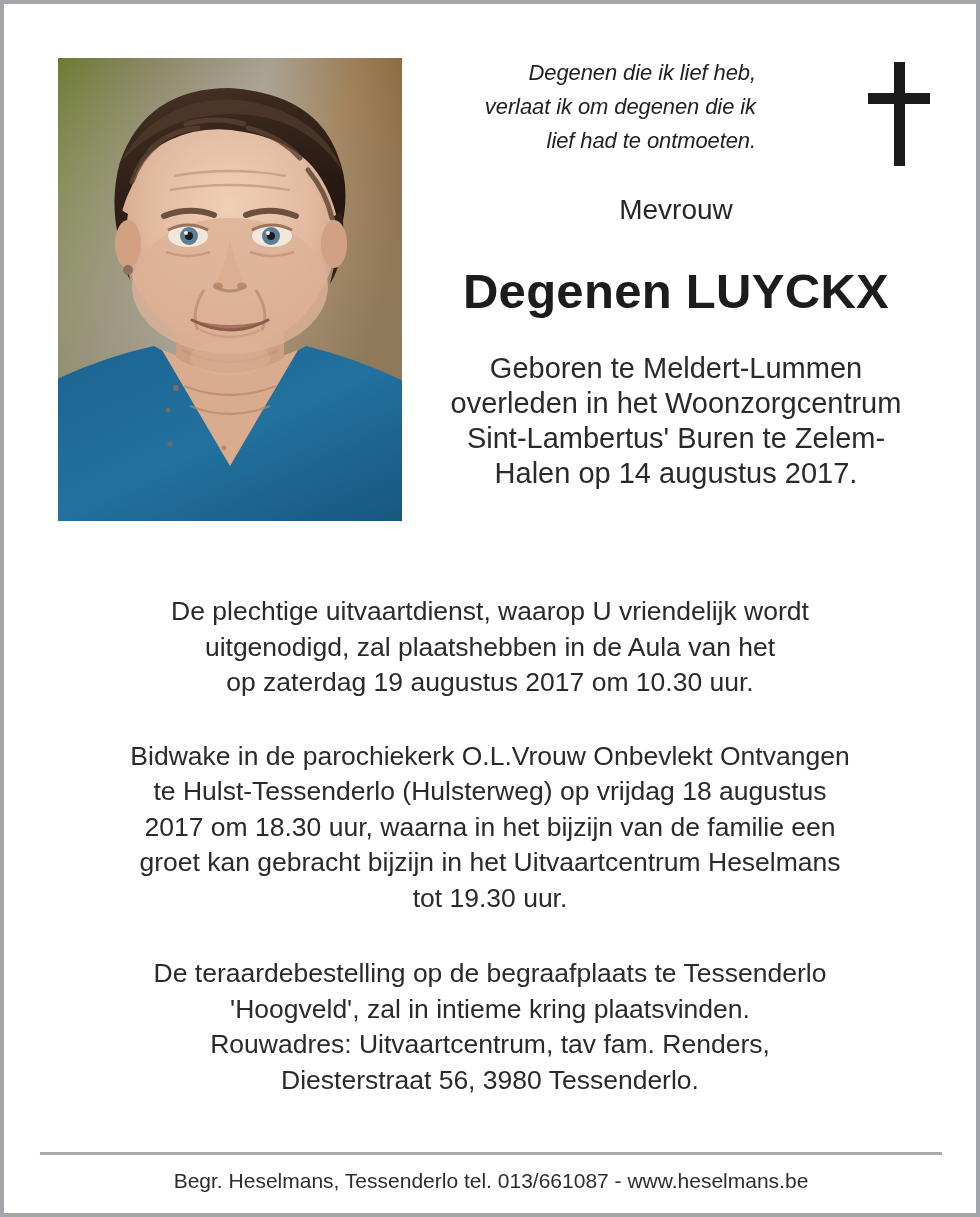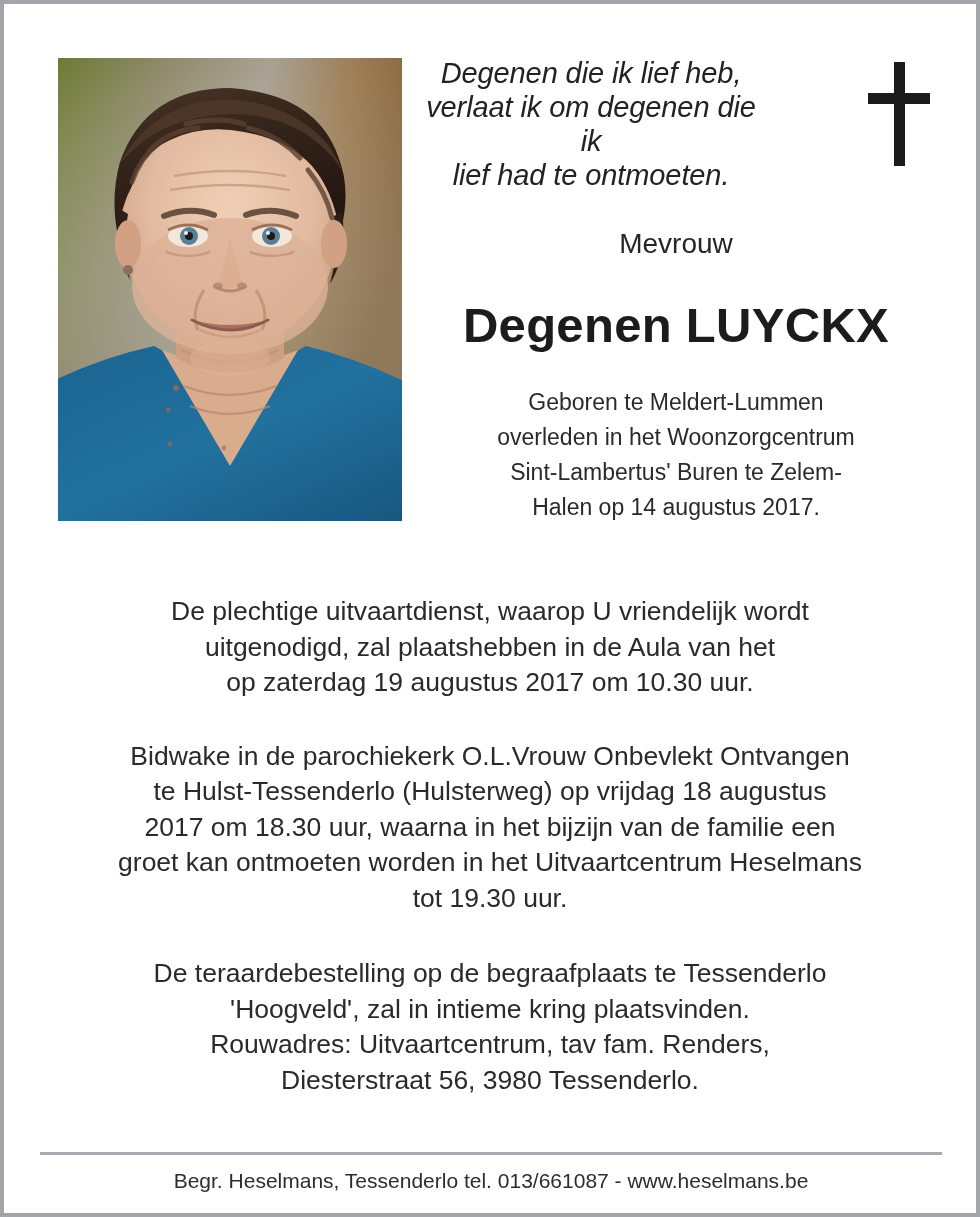--- a/index.html
+++ b/index.html
@@ -71,24 +71,24 @@
   
   .right-col {
     position: absolute;
     left: 422px;
     top: 52px;
     width: 500px;
   }
 
   .quote {
     font-style: italic;
-    font-size: 29px;
+    font-size: 22px;
     line-height: 34px;
     color: #222222;
-    text-align: center;
+    text-align: right;
     width: 330px;
     letter-spacing: -0.1px;
   }
 
   .salutation {
     margin-top: 35px;
     text-align: center;
     font-size: 28px;
     line-height: 34px;
     color: #262626;
@@ -102,21 +102,21 @@
     line-height: 56px;
     font-weight: 700;
     color: #1c1c1c;
     letter-spacing: 0.3px;
     font-stretch: condensed;
   }
 
   .bio {
     margin-top: 32px;
     text-align: center;
-    font-size: 23px;
+    font-size: 29px;
     line-height: 35px;
     color: #2a2a2a;
   }
 
   
   .body-block {
     position: absolute;
     left: 36px;
     top: 590px;
     width: 900px;
@@ -309,21 +309,21 @@
     <div class="para gap-1">
       <div>De plechtige uitvaartdienst, waarop U vriendelijk wordt</div>
       <div>uitgenodigd, zal plaatshebben in de Aula van het</div>
       <div>op zaterdag 19 augustus 2017 om 10.30 uur.</div>
     </div>
 
     <div class="para gap-2">
       <div>Bidwake in de parochiekerk O.L.Vrouw Onbevlekt Ontvangen</div>
       <div>te Hulst-Tessenderlo (Hulsterweg) op vrijdag 18 augustus</div>
       <div>2017 om 18.30 uur, waarna in het bijzijn van de familie een</div>
-      <div>groet kan ontmoeten worden in het Uitvaartcentrum Heselmans</div>
+      <div>groet kan gebracht bijzijn in het Uitvaartcentrum Heselmans</div>
       <div>tot 19.30 uur.</div>
     </div>
 
     <div class="para gap-3">
       <div>De teraardebestelling op de begraafplaats te Tessenderlo</div>
       <div>'Hoogveld', zal in intieme kring plaatsvinden.</div>
     </div>
 
     <div class="para gap-4">
       <div>Rouwadres: Uitvaartcentrum, tav fam. Renders,</div>

